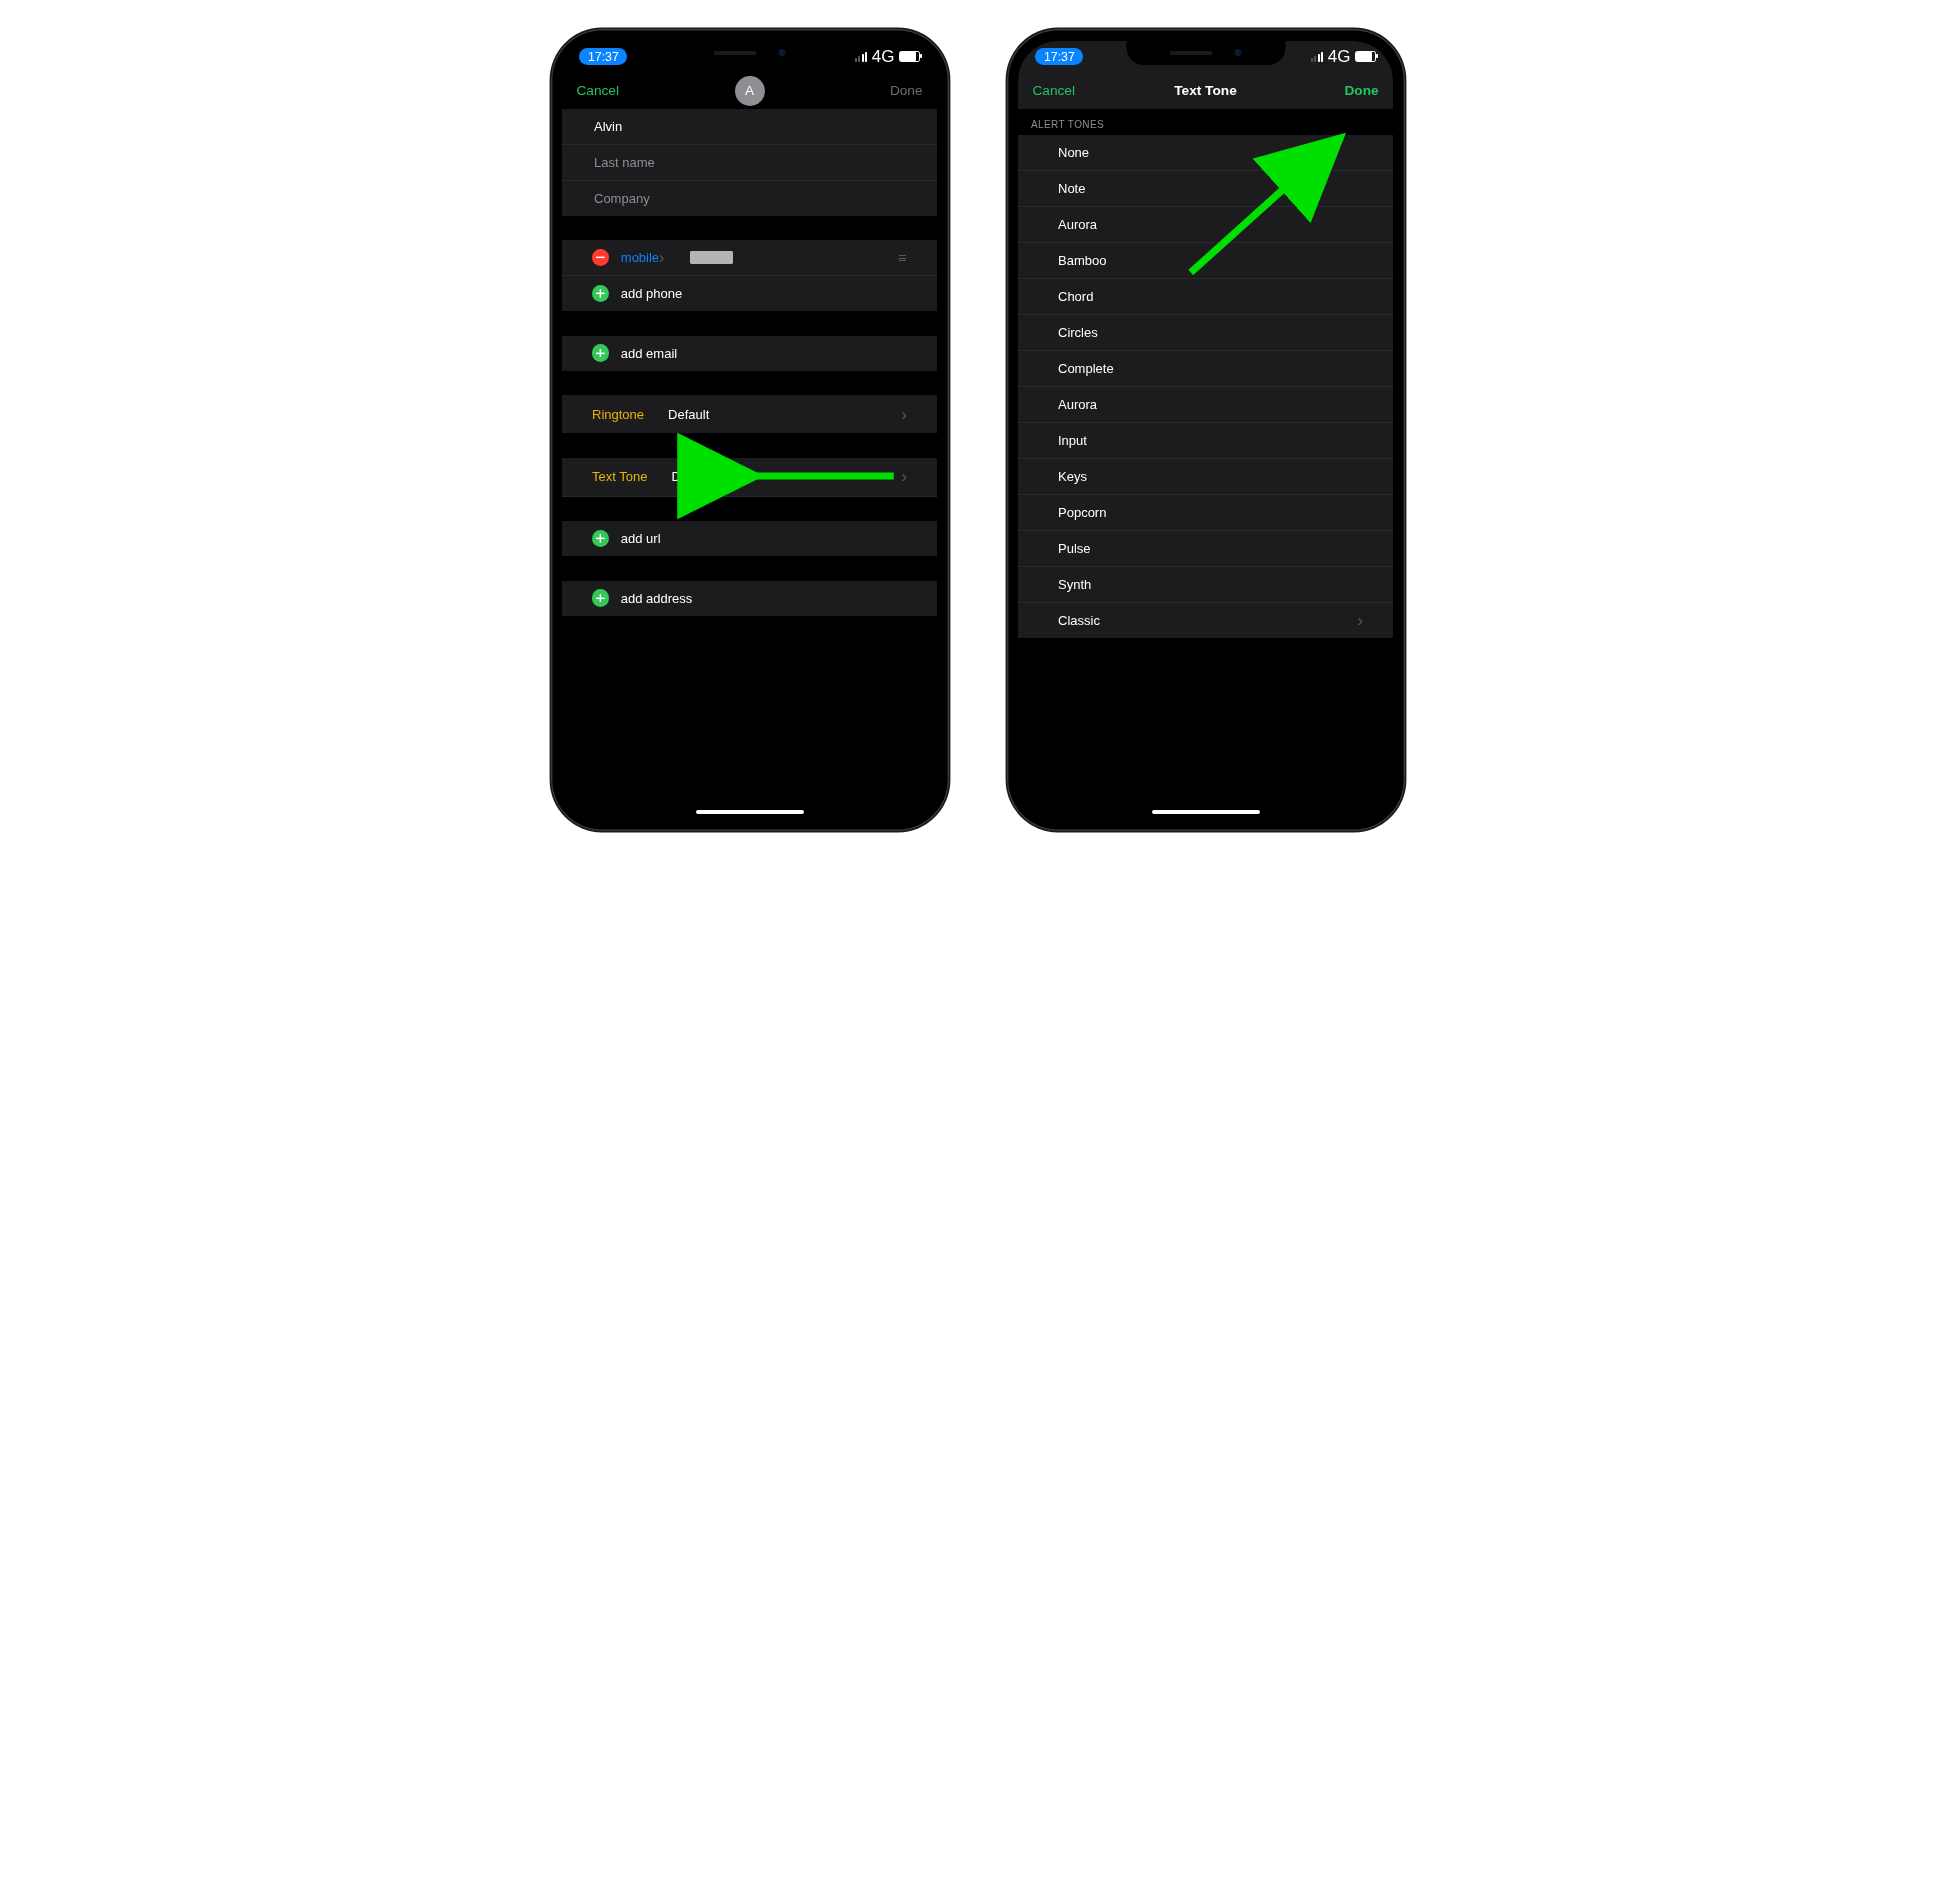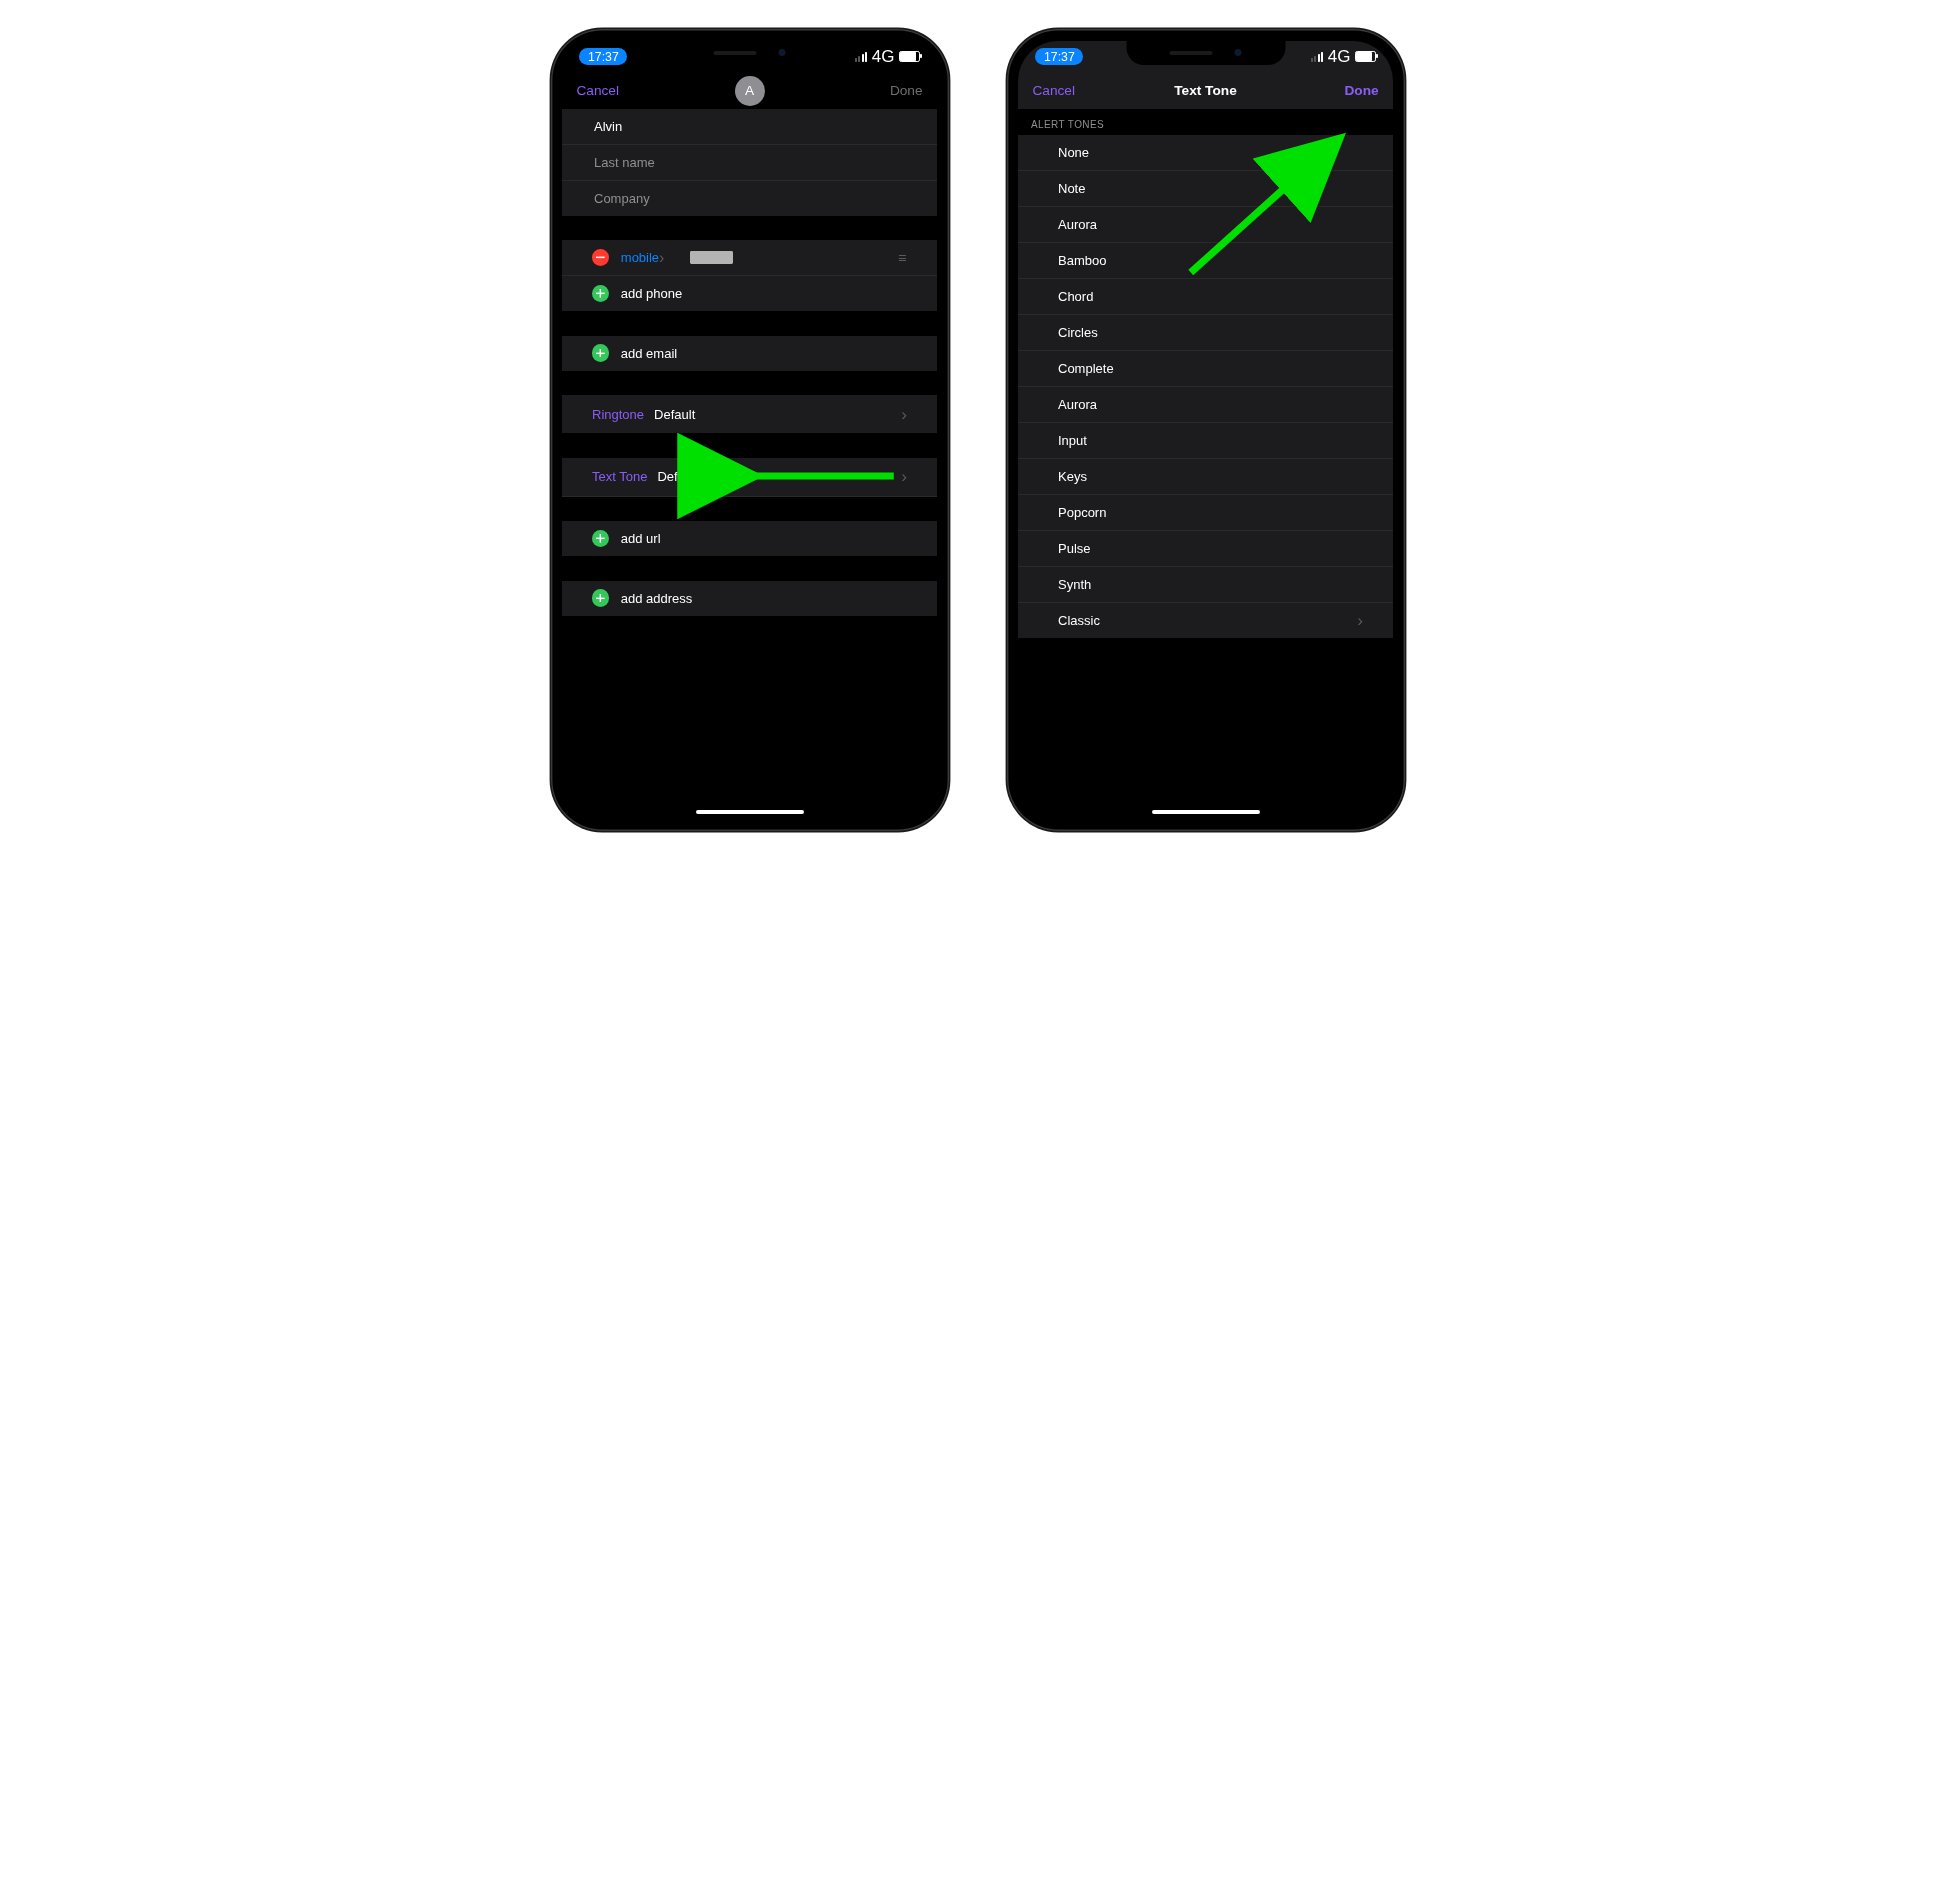--- a/index.html
+++ b/index.html
@@ -15,41 +15,41 @@
   .sig-bars{display:inline-flex;align-items:flex-end;gap:1.4px}
   .sig-bars span{width:2.2px;background:#fff;border-radius:0.7px}
   .sig-bars span:nth-child(1){height:3.6px;background:#555}
   .sig-bars span:nth-child(2){height:5.8px;background:#555}
   .sig-bars span:nth-child(3){height:8px}
   .sig-bars span:nth-child(4){height:10px}
   .batt{width:19px;height:9.4px;border:1.1px solid #fff;border-radius:2.2px;position:relative;display:inline-block}
   .batt::after{content:"";position:absolute;right:-2.9px;top:2.2px;width:1.4px;height:3.6px;background:#fff;border-radius:0.7px}
   .batt i{position:absolute;left:0.7px;top:0.7px;bottom:0.7px;width:80%;background:#fff;border-radius:0.7px}
   .nav-bar{height:36px;display:flex;align-items:center;justify-content:space-between;padding:0 14.4px;font-size:13.7px}
-  .nav-link{color:#8b5cf6}
+  .nav-link{color:#22c55e}
   .nav-link.dis{color:#6e6e6e}
   .nav-title{font-weight:600;font-size:13.7px;position:absolute;left:0;right:0;text-align:center;pointer-events:none}
   .nav-bar.dark{background:#1c1c1e}
   .avatar{width:30px;height:30px;border-radius:50%;background:#8e8e93;display:flex;align-items:center;justify-content:center;font-size:13.7px;color:#fff;position:absolute;left:50%;transform:translateX(-50%)}
   .content{position:absolute;top:68px;left:0;right:0;bottom:0;overflow:hidden}
   .section{background:#1c1c1e;margin-bottom:24.5px}
   .section.zero{margin-top:0}
   .row{min-height:35px;display:flex;align-items:center;padding:0 30px;border-bottom:0.7px solid #2a2a2c;font-size:13px;position:relative}
   .row:last-child{border-bottom:none}
   .row.tall{min-height:38px}
   .row input{background:transparent;border:none;color:#fff;font-size:13px;width:100%;outline:none}
   .row input::placeholder{color:#8e8e93}
   .circ{width:17.3px;height:17.3px;border-radius:50%;display:flex;align-items:center;justify-content:center;margin-right:11.5px;flex:0 0 17.3px}
   .circ.minus{background:#ff3b30}
   .circ.plus{background:#34c759}
   .circ svg{width:8.7px;height:8.7px}
   .field-type{color:#0a84ff;margin-right:0}
   .chev{color:#5a5a5e;font-size:16px;margin-right:5.8px}
   .drag{color:#5a5a5e;margin-left:auto;font-size:14.4px;letter-spacing:0.7px}
-  .row-label{color:#8b5cf6;margin-right:10px}
+  .row-label{color:#eab308;margin-right:24px}
   .row-val{color:#fff}
   .disclosure{color:#5a5a5e;margin-left:auto;font-size:17.3px}
   .grp-header{color:#8e8e93;font-size:10px;letter-spacing:0.4px;padding:10px 13px 5.8px;text-transform:uppercase}
   .row.indent{padding-left:40px}
   .blur{display:inline-block;width:43px;height:13px;background:#b4b4b4;border-radius:1.4px;filter:blur(0.7px);margin-left:20px}
   .home-ind{position:absolute;bottom:5.8px;left:50%;transform:translateX(-50%);width:108px;height:3.6px;background:#fff;border-radius:2.2px;z-index:60}
   
   .arrow{position:absolute;pointer-events:none;z-index:40}
   .arrow svg{overflow:visible}
 </style>

